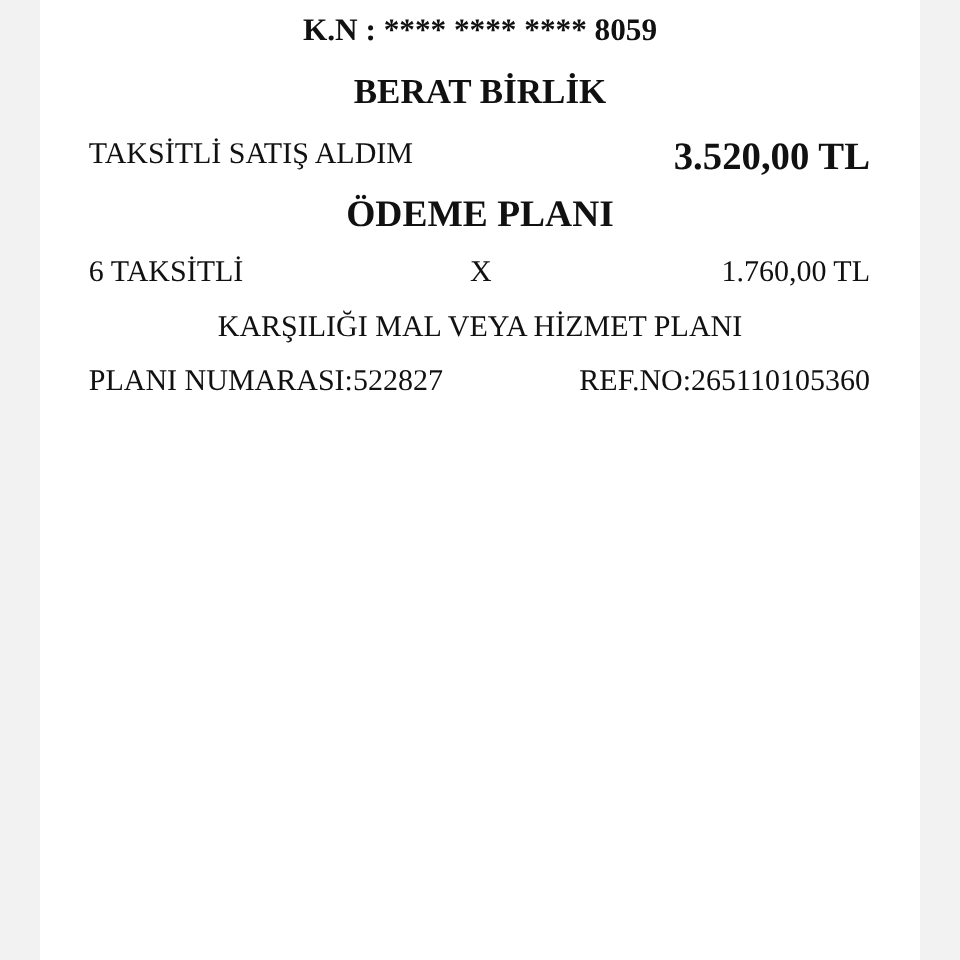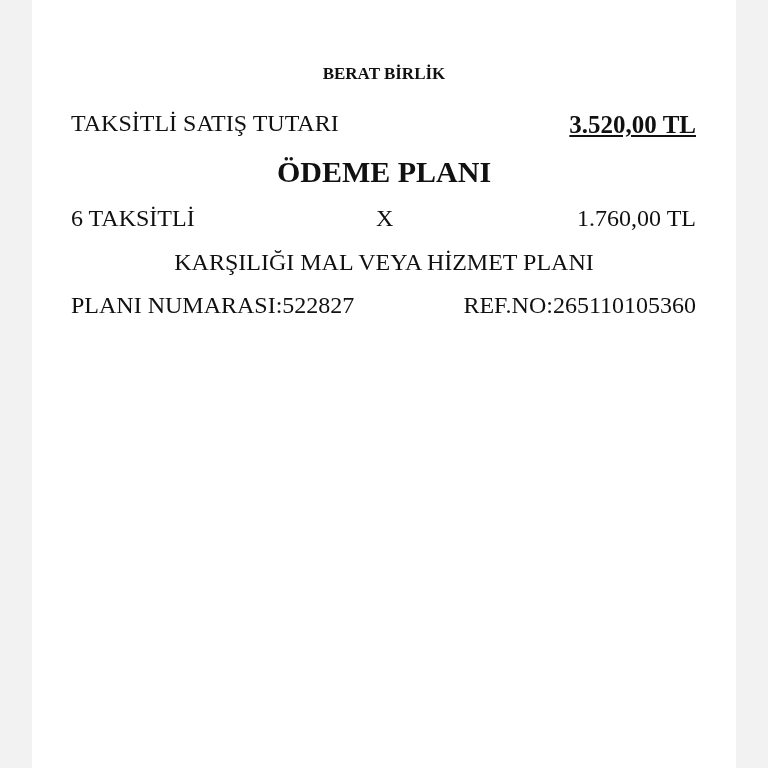--- a/index.html
+++ b/index.html
@@ -30,26 +30,31 @@
     }
     .center { text-align: center; }
     .bold { font-weight: bold; }
     .abs { position: absolute; white-space: nowrap; }
   </style>
 </head>
 <body>
 
 <div class="page">
 
+  <div class="line center bold" style="top:10px; font-size:25px;">
+    <span>K.N :</span>
+    <span>**** **** ****</span>
+    <span>8059</span>
+  </div>
 
-  <div class="line center bold" style="top:59px; font-size:17px;">BERAT BİRLİK</div>
+  <div class="line center bold" style="top:59px; font-size:28px;">BERAT BİRLİK</div>
 
   <div class="line" style="top:108px;">
-    <span class="abs" style="left:39px;">TAKSİTLİ SATIŞ TUTARI</span>
-    <span class="abs bold" style="right:40px; font-size:25px; top:2px;text-decoration:underline;">3.520,00 TL</span>
+    <span class="abs" style="left:39px;">TAKSİTLİ SATIŞ ALDIM</span>
+    <span class="abs bold" style="right:40px; font-size:31px; top:2px;">3.520,00 TL</span>
   </div>
 
   <div class="line center bold" style="top:157px; font-size:30px;">ÖDEME PLANI</div>
 
   <div class="line" style="top:203px;">
     <span class="abs" style="left:39px;">6 TAKSİTLİ</span>
     <span class="abs" style="left:344px;">X</span>
     <span class="abs" style="right:40px;text-align:right;">1.760,00 TL</span>
   </div>
 

